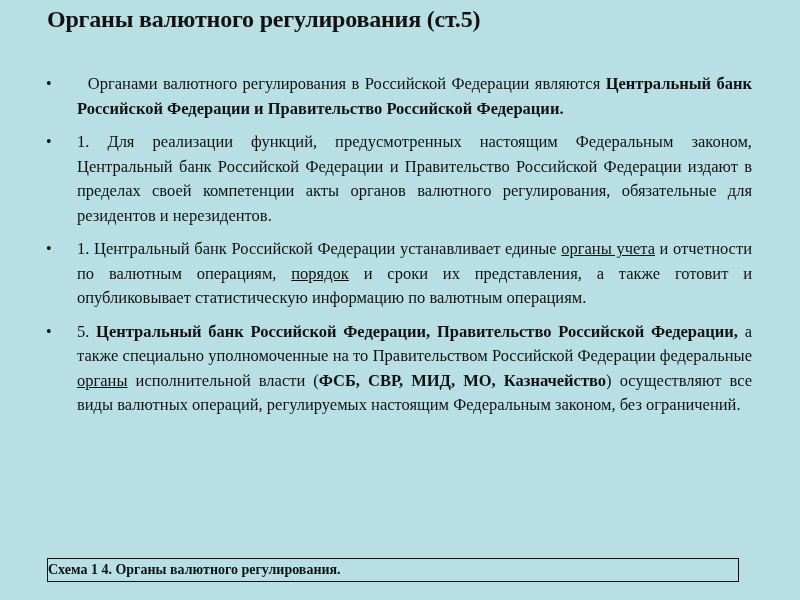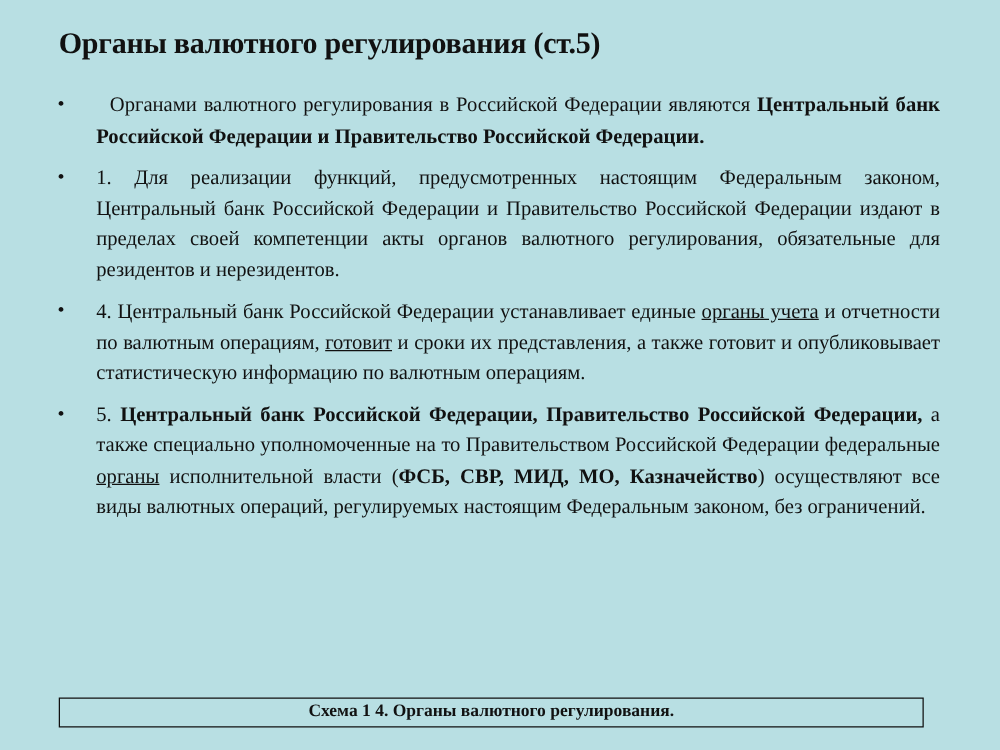--- a/index.html
+++ b/index.html
@@ -4,21 +4,21 @@
 <style>
   html, body { margin: 0; padding: 0; }
   body {
     width: 800px; height: 600px; overflow: hidden;
     background: #b8dfe3;
     font-family: "Liberation Serif", serif;
     color: #111;
     position: relative;
   }
   .title {
-    position: absolute; left: 47px; top: 22px;
+    position: absolute; left: 47px; top: 6px;
     font-size: 24px; font-weight: bold; margin: 0;
     letter-spacing: -0.2px;
   }
   .content {
     position: absolute; left: 46px; top: 72px; width: 706px;
   }
   .item {
     position: relative; padding-left: 31px;
     font-size: 16.5px; line-height: 24.5px;
     text-align: justify;
@@ -28,21 +28,21 @@
     position: absolute; left: 0; top: 0;
     font-size: 16px;
   }
   .item b { font-weight: bold; }
   .item u { text-decoration: underline; }
   .caption-box {
     position: absolute; left: 47px; top: 558px;
     width: 692px; height: 24px;
     border: 1.5px solid #111;
     box-sizing: border-box;
-    display: flex; align-items: center; justify-content: center;
+    display: flex; align-items: center; justify-content: flex-start;
     font-size: 14px; font-weight: bold;
   }
 </style>
 </head>
 <body>
 
 <h1 class="title">Органы валютного регулирования (ст.5)</h1>
 
 <div class="content">
 
@@ -51,21 +51,21 @@
     &nbsp;&nbsp;<span>Органами валютного регулирования в Российской Федерации являются </span><b>Центральный банк Российской Федерации и Правительство Российской Федерации.</b>
   </div>
 
   <div class="item">
     <span class="bullet">•</span>
     <span>1. Для реализации функций, предусмотренных настоящим Федеральным законом, Центральный банк Российской Федерации и Правительство Российской Федерации издают в пределах своей компетенции акты органов валютного регулирования, обязательные для резидентов и нерезидентов.</span>
   </div>
 
   <div class="item">
     <span class="bullet">•</span>
-    <span>4. Центральный банк Российской Федерации устанавливает единые </span><u>органы учета</u><span> и отчетности по валютным операциям, </span><u>готовит</u><span> и сроки их представления, а также готовит и опубликовывает статистическую информацию по валютным операциям.</span>
+    <span>1. Центральный банк Российской Федерации устанавливает единые </span><u>органы учета</u><span> и отчетности по валютным операциям, </span><u>порядок</u><span> и сроки их представления, а также готовит и опубликовывает статистическую информацию по валютным операциям.</span>
   </div>
 
   <div class="item">
     <span class="bullet">•</span>
     <span>5. </span><b>Центральный банк Российской Федерации, Правительство Российской Федерации,</b><span> а также специально уполномоченные на то Правительством Российской Федерации федеральные </span><u>органы</u><span> исполнительной власти (</span><b>ФСБ, СВР, МИД, МО, Казначейство</b><span>) осуществляют все виды валютных операций, регулируемых настоящим Федеральным законом, без ограничений.</span>
   </div>
 
 </div>
 
 <div class="caption-box">

